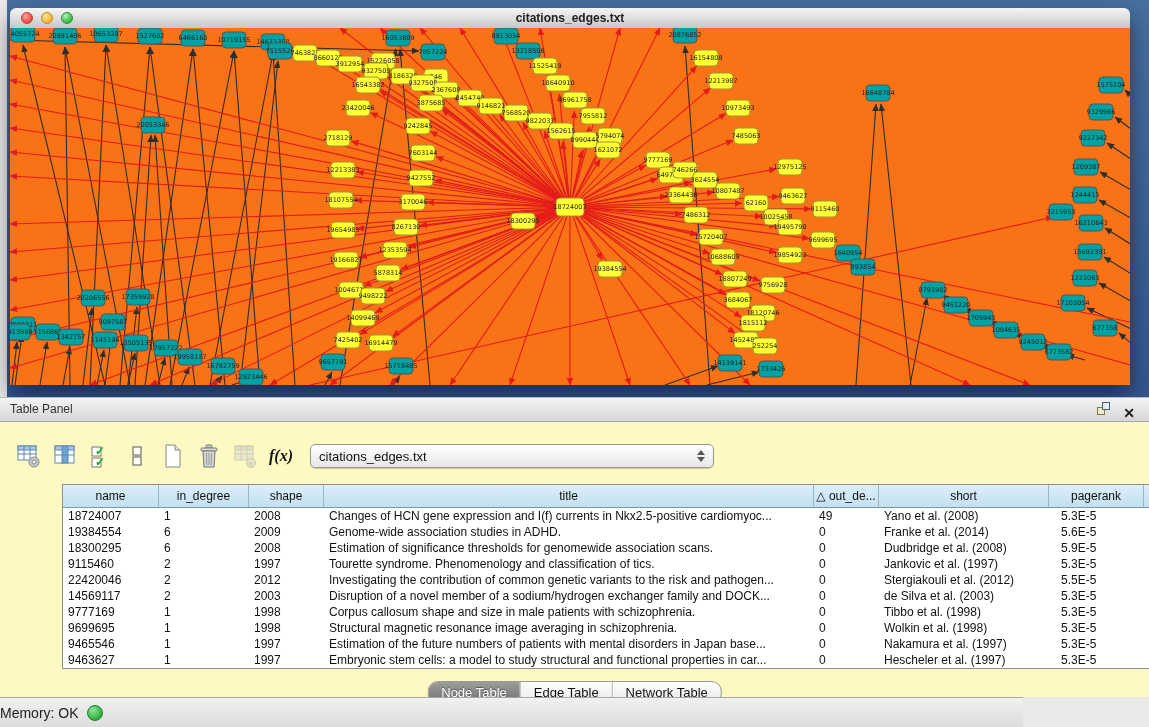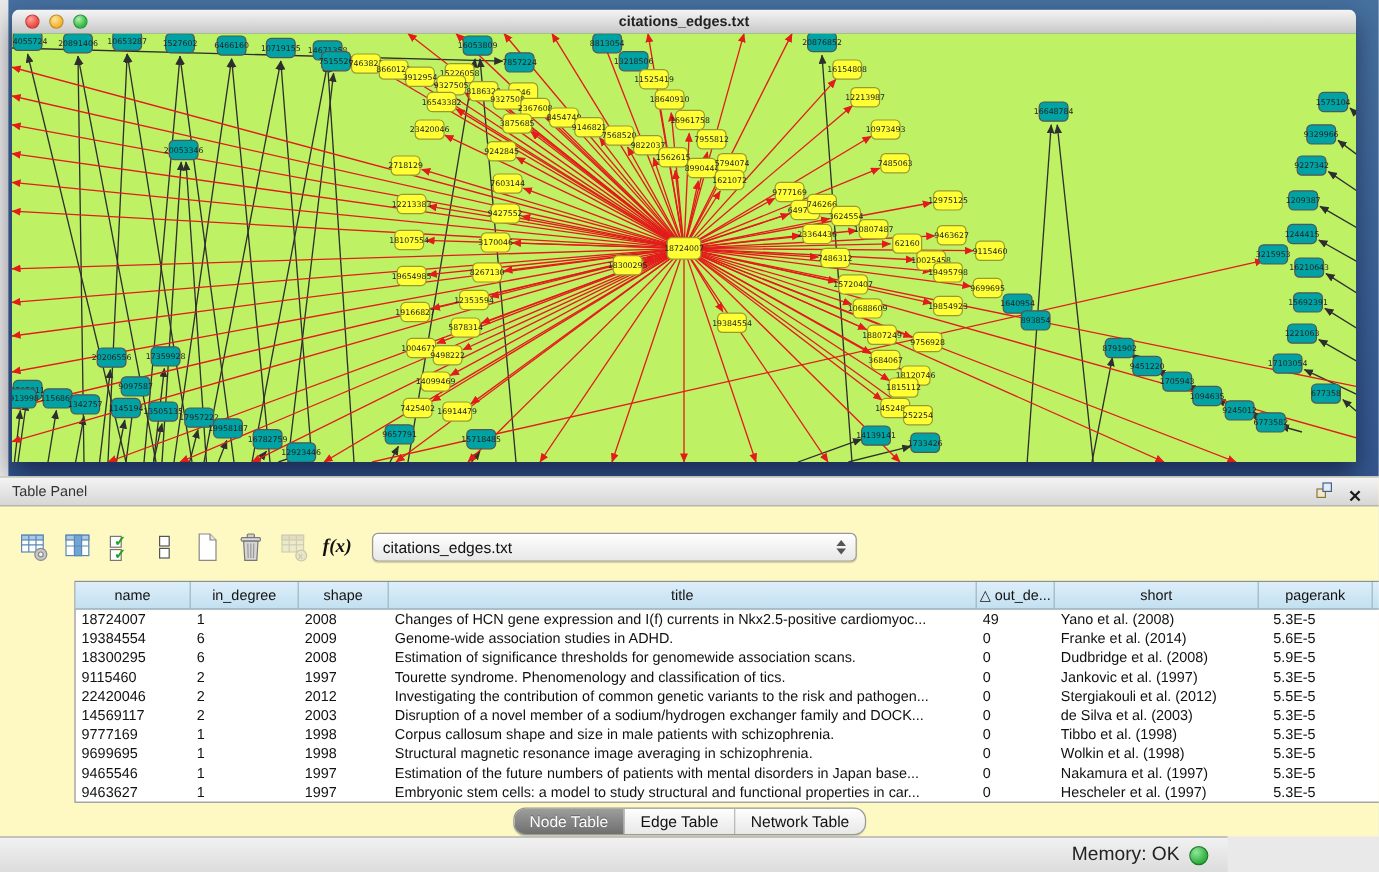--- a/index.html
+++ b/index.html
@@ -13,21 +13,21 @@
   .net-window{position:absolute;left:10px;top:8px;width:1120px;height:377px;
        border-radius:6px 6px 0 0;box-shadow:0 10px 22px rgba(0,0,25,.5);}
   .net-titlebar{height:20px;background:linear-gradient(#f5f5f5,#c7c7c7);
        border-radius:6px 6px 0 0;border-bottom:1px solid #878787;position:relative;
        text-align:center;font-size:12px;font-weight:bold;line-height:20px;color:#222;}
   .lights{position:absolute;left:11px;top:4px;display:flex;gap:8px;}
   .light{width:12px;height:12px;border-radius:50%;box-sizing:border-box;}
   .light.red{background:radial-gradient(circle at 35% 30%,#ffa49d,#ee4d42 65%);border:1px solid #c23a31;}
   .light.yellow{background:radial-gradient(circle at 35% 30%,#ffe3a0,#f5b731 65%);border:1px solid #c08c1e;}
   .light.green{background:radial-gradient(circle at 35% 30%,#b4f0b2,#35bd45 65%);border:1px solid #2a9336;}
-  .net-canvas{position:absolute;top:20px;left:0;width:1120px;height:357px;background:#bef264;overflow:hidden;}
+  .net-canvas{position:absolute;top:20px;left:0;width:1120px;height:357px;background:#f97316;overflow:hidden;}
   .net-canvas svg{display:block;}
   .gnode-label{font-family:"DejaVu Sans",sans-serif;font-size:6.5px;fill:#222;}
 
   
   .table-panel{position:absolute;top:397px;left:0;width:1149px;height:300px;background:#fef9c3;}
   .panel-titlebar{height:23px;background:linear-gradient(#f4f4f4,#d6d6d6);
        border-top:1px solid #b9b9b9;border-bottom:1px solid #a6a6a6;
        font-size:12px;color:#333;line-height:23px;padding-left:10px;position:relative;}
   .panel-controls{position:absolute;right:14px;top:3px;display:flex;gap:12px;align-items:center;}
   .close-x{font-size:14px;font-weight:bold;color:#1a1a1a;line-height:16px;}
@@ -53,32 +53,32 @@
   .cfill{flex:1;border-right:none;}
   .tbl-body{position:relative;height:163px;overflow:hidden;}
   .tr{display:flex;height:16px;align-items:center;font-size:12px;color:#111;}
   .td{box-sizing:border-box;padding-left:5px;white-space:nowrap;overflow:hidden;}
   .td.c6{padding-left:12px;}
   .vscroll{position:absolute;right:3px;top:1px;bottom:1px;width:13px;background:#fafafa;
        border-left:1px solid #ddd;}
   .vthumb{position:absolute;left:2px;top:4px;width:9px;height:38px;border-radius:5px;
        background:linear-gradient(90deg,#c9c9c9,#ababab);border:1px solid #9a9a9a;}
 
-  .tabs{position:absolute;left:50%;transform:translateX(-50%);top:276px;display:flex;
+  .tabs{position:absolute;left:50%;transform:translateX(-50%);top:284px;display:flex;
        border:1px solid #989898;border-radius:10px;overflow:hidden;
        background:linear-gradient(#fefefe,#e8e8e8);box-shadow:0 1px 1px rgba(0,0,0,.15);}
   .tab{padding:2px 13px;font-size:13px;color:#111;border-right:1px solid #b5b5b5;line-height:17px;}
   .tab:last-child{border-right:none;}
   .tab.active{background:linear-gradient(#9d9d9d,#6f6f6f);color:#fff;text-shadow:0 -1px 0 rgba(0,0,0,.35);}
 
   
   .statusbar{position:absolute;top:697px;left:0;width:1023px;height:30px;box-sizing:border-box;
        background:linear-gradient(#f1f1f1,#dcdcdc);border-top:1px solid #a8a8a8;
-       display:flex;align-items:center;justify-content:flex-end;padding-right:16px;gap:8px;
-       font-size:16px;color:#222;}
+       display:flex;align-items:center;justify-content:flex-start;padding-right:16px;gap:8px;
+       font-size:14px;color:#222;}
   .mem-dot{width:14px;height:14px;border-radius:50%;
        background:radial-gradient(circle at 35% 30%,#8fe79a,#2fae3c 70%);border:1px solid #1f7c2a;}
 </style>
 </head>
 <body>
 
 <div class="desktop">
   <div class="desktop-blue"></div>
   <div class="net-window">
     <div class="net-titlebar">

